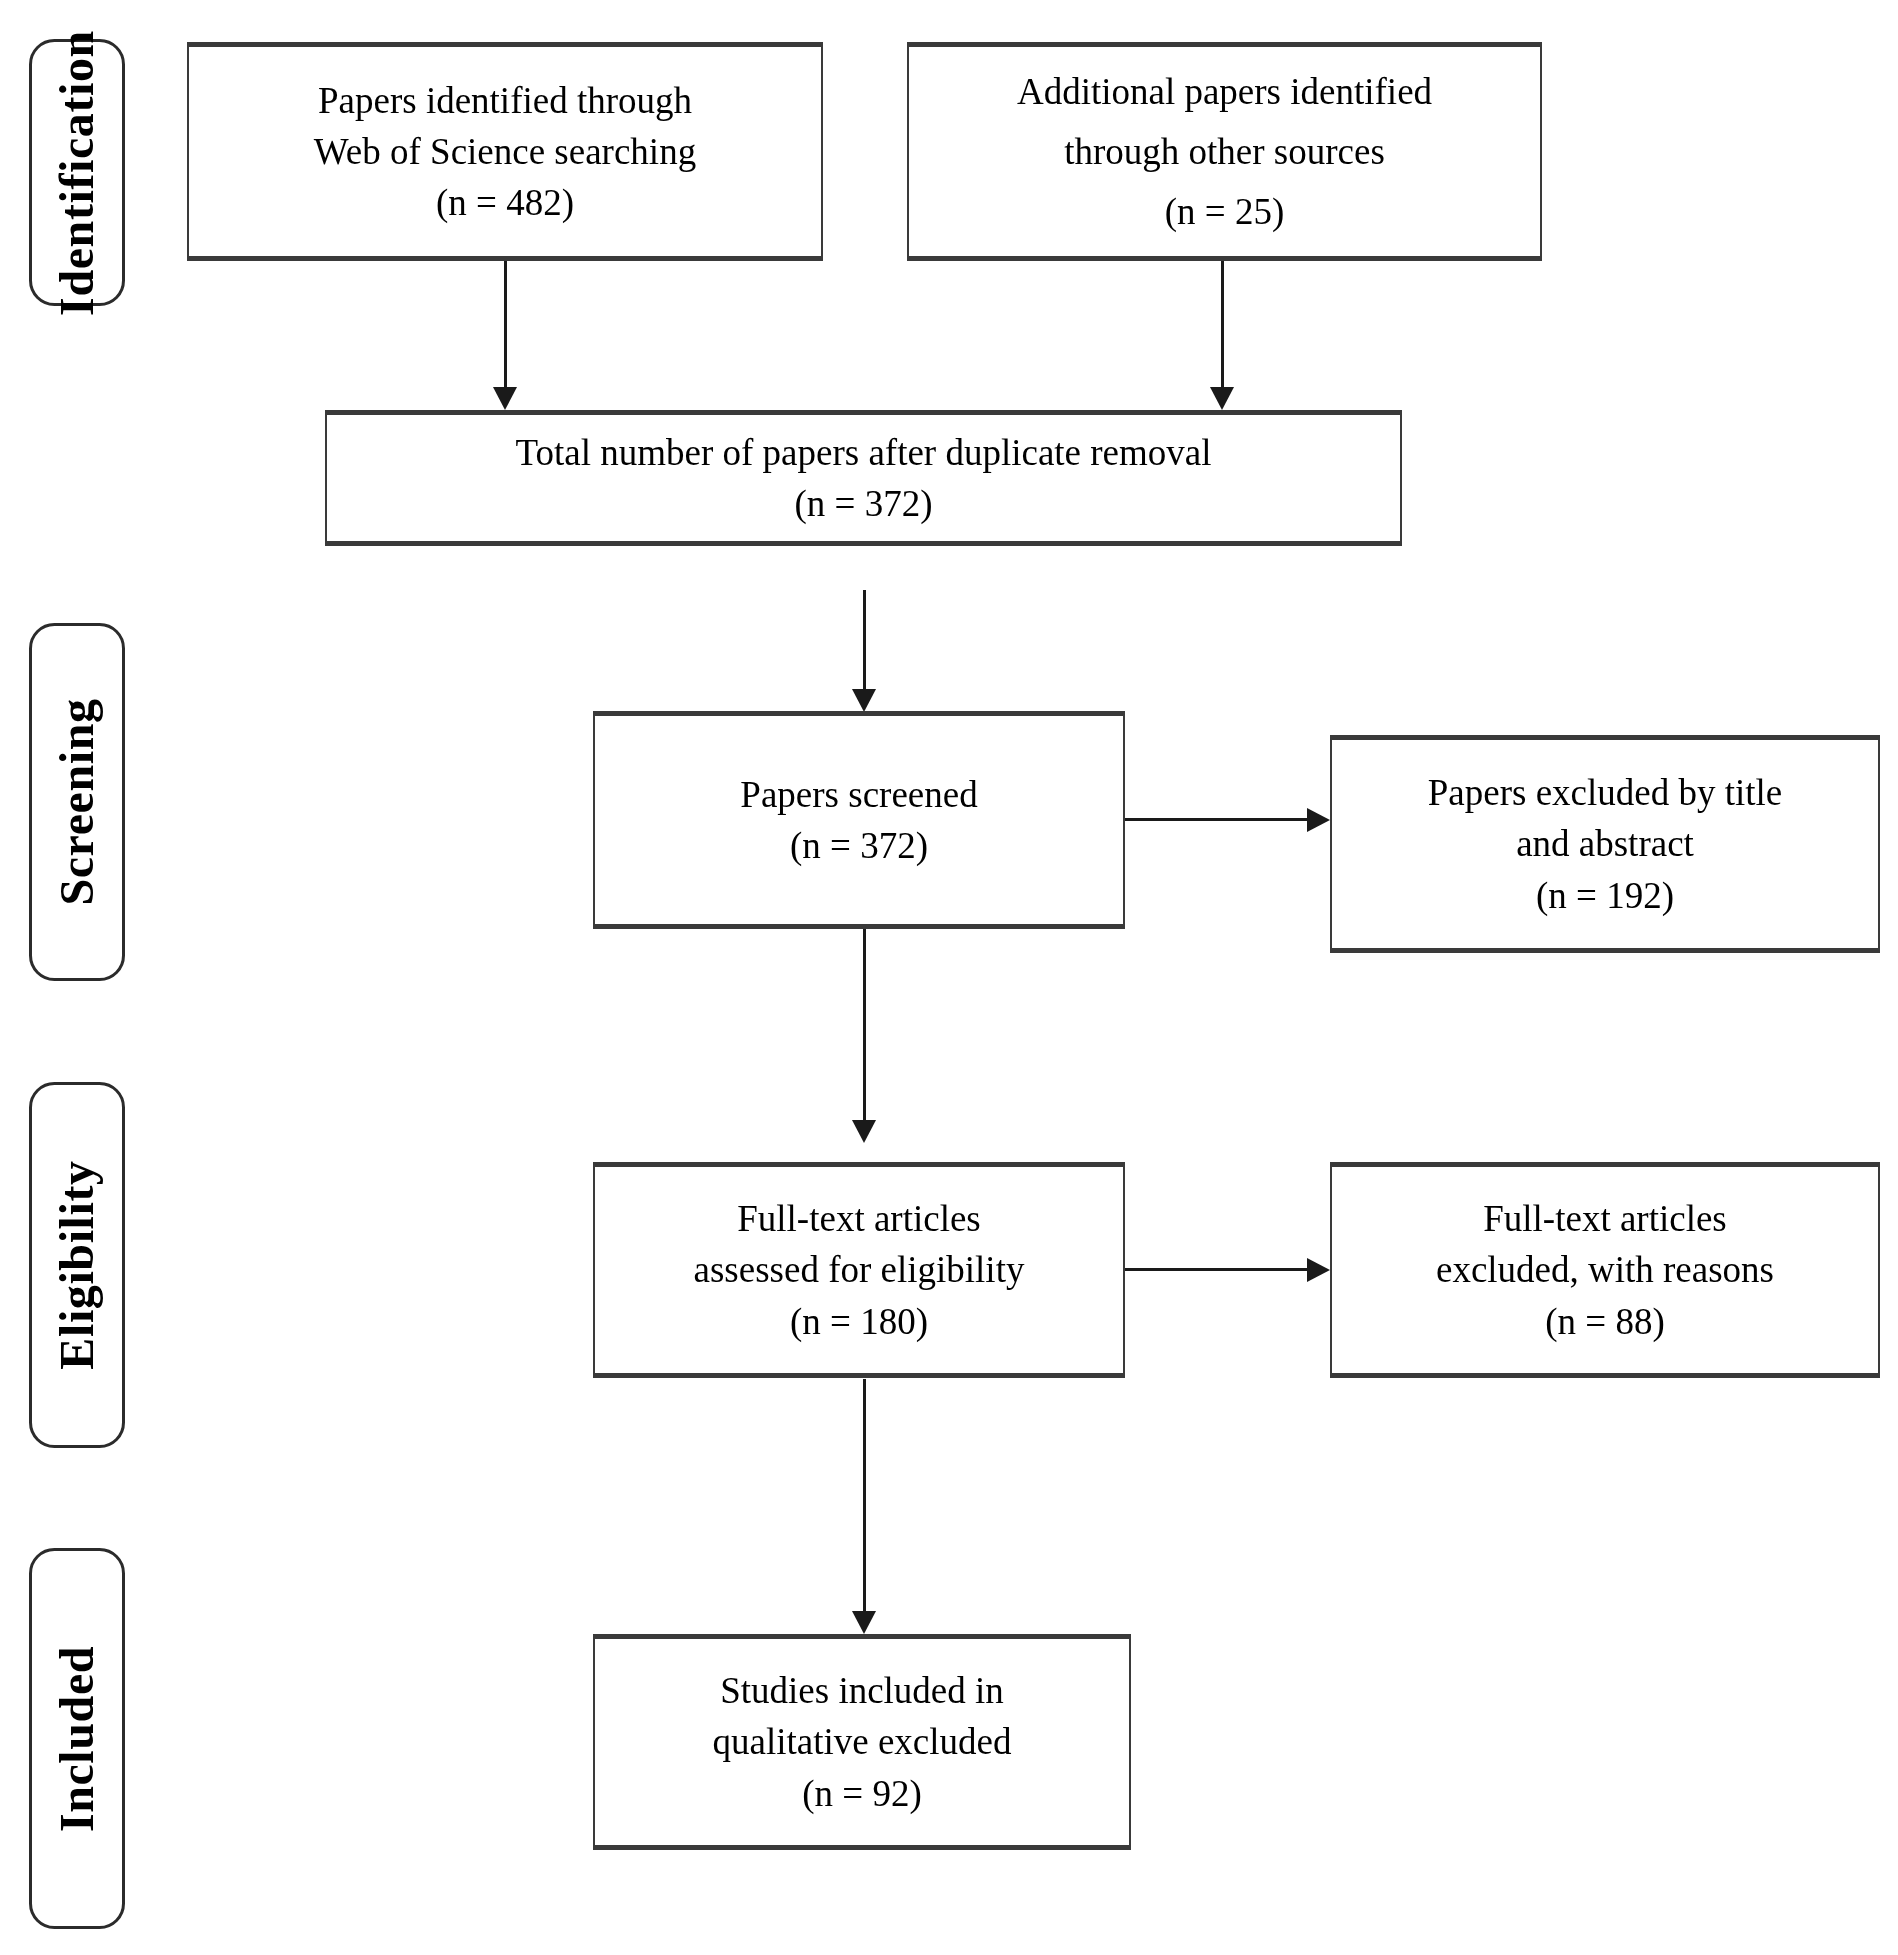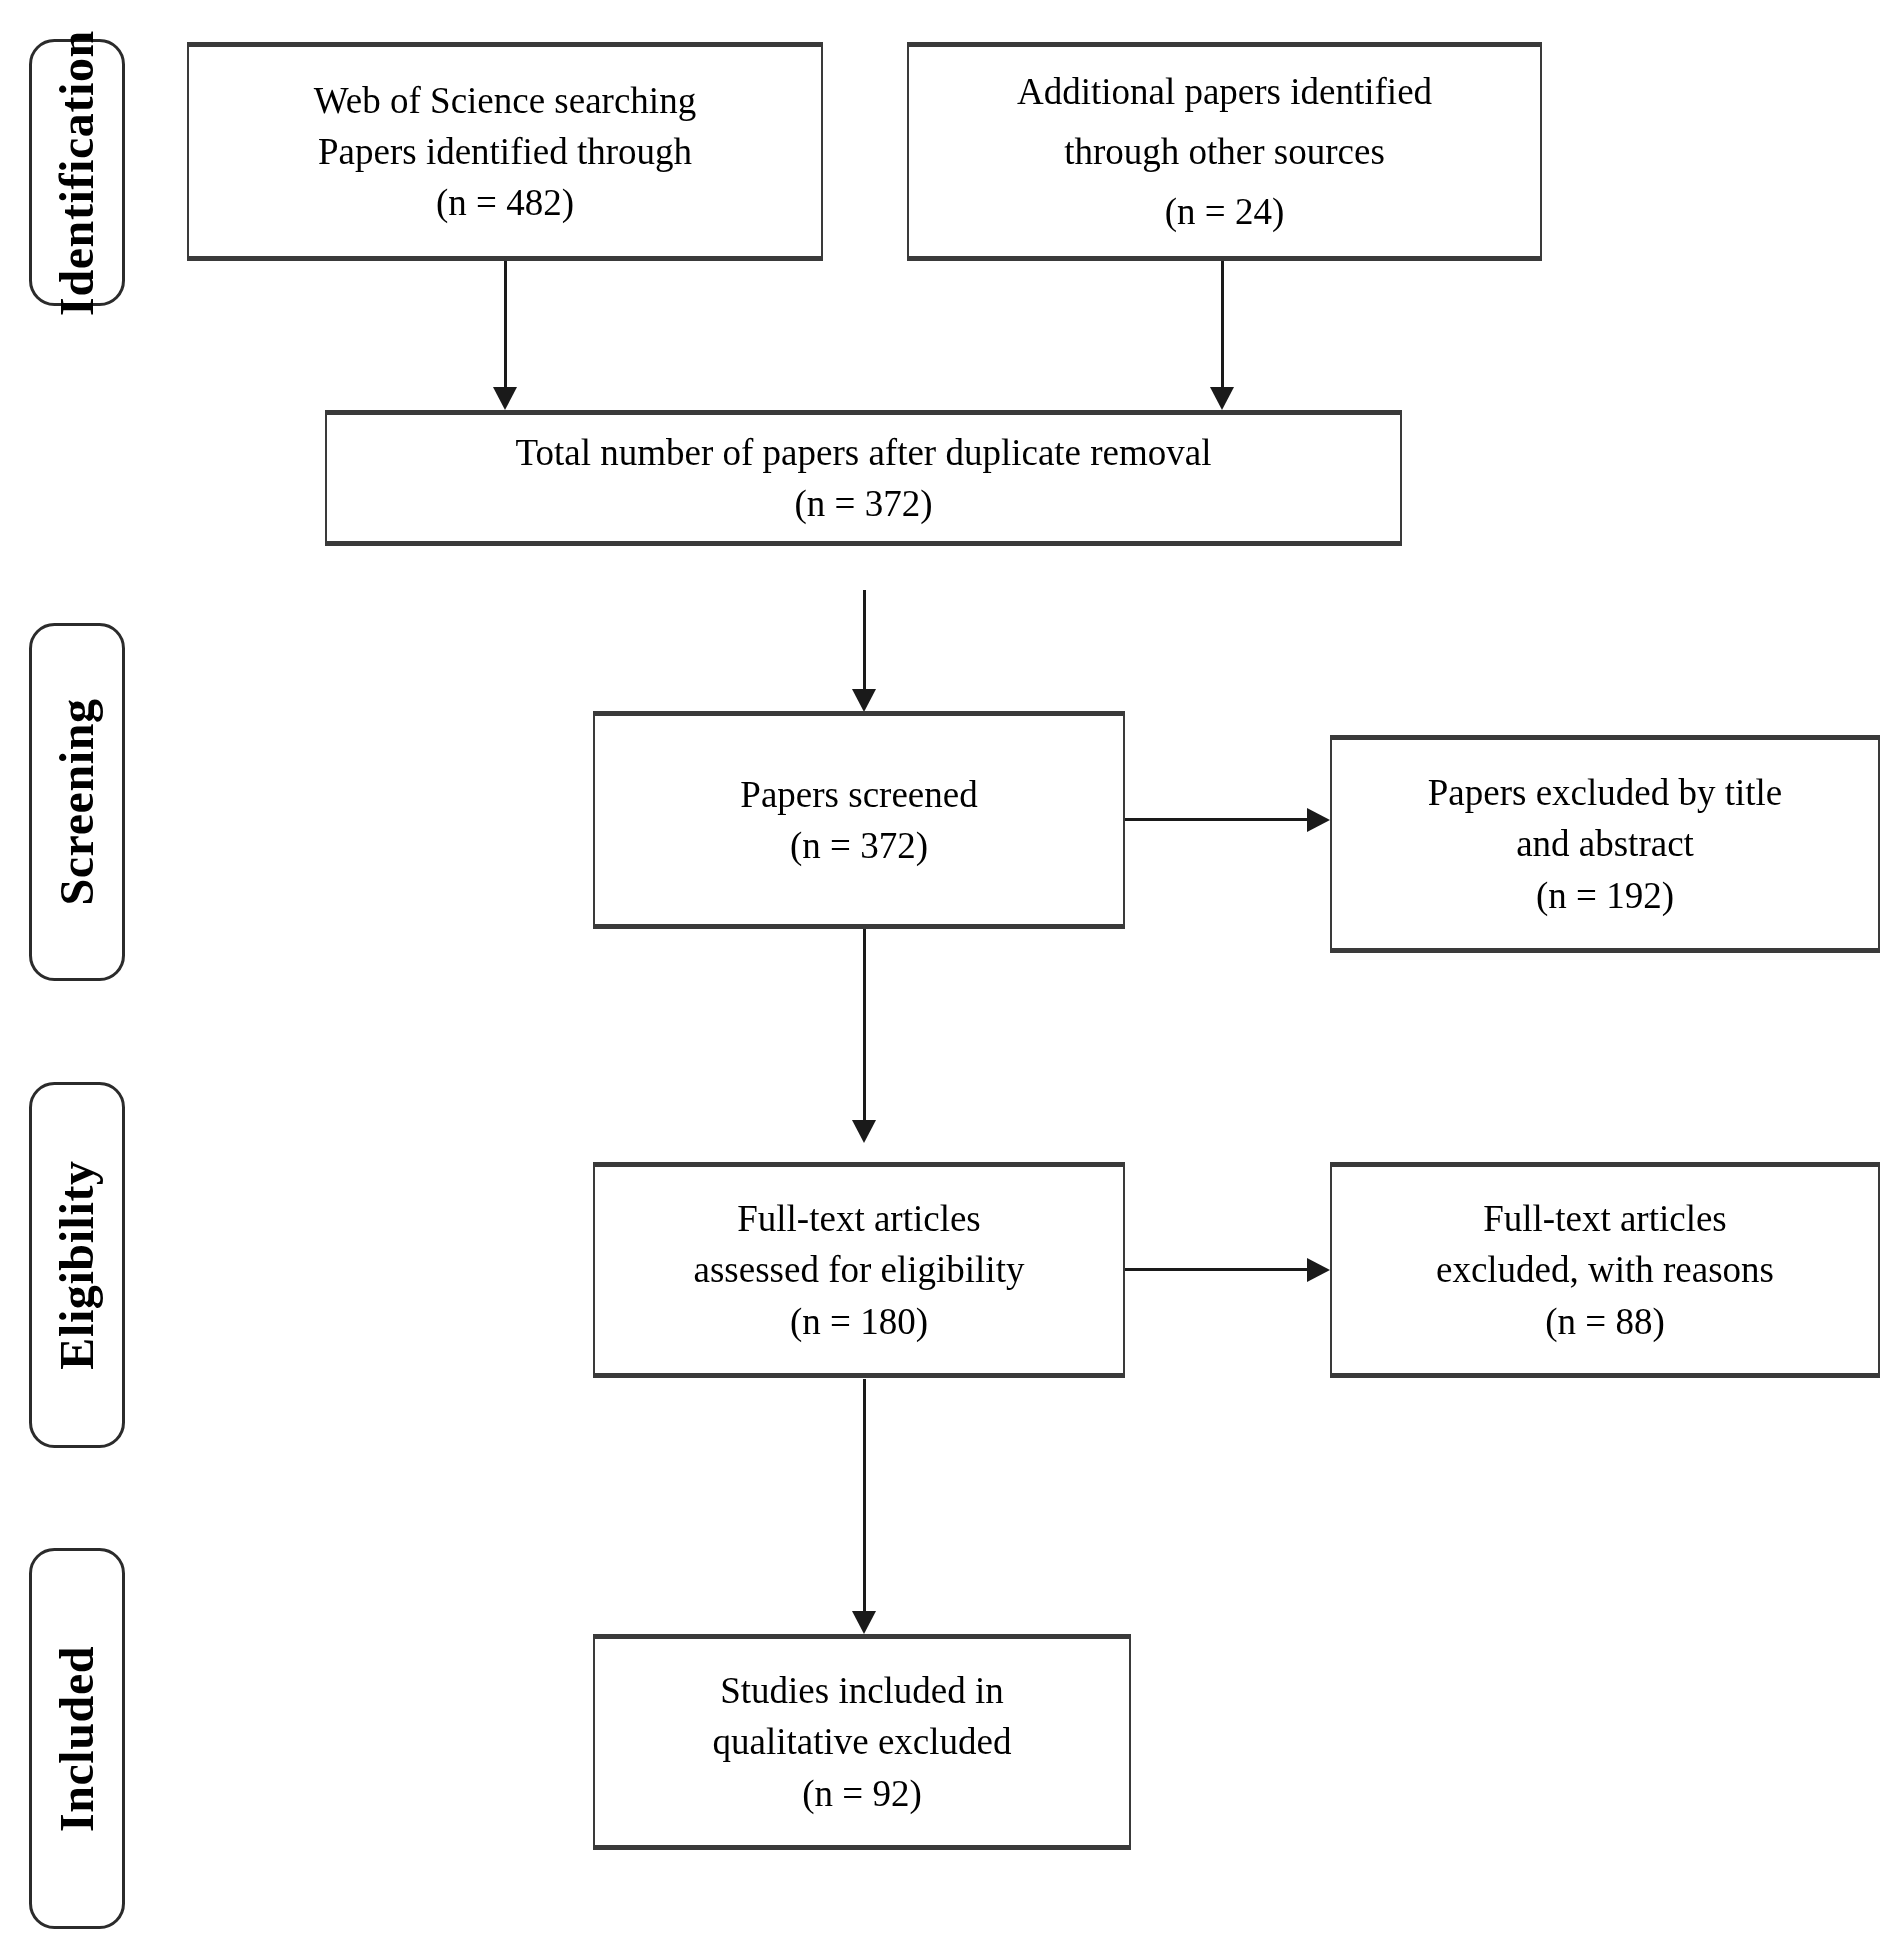--- a/index.html
+++ b/index.html
@@ -106,29 +106,29 @@
 
   <div class="stage-pill" style="left:29px; top:1082px; width:96px; height:366px;">
     <span class="stage-label">Eligibility</span>
   </div>
 
   <div class="stage-pill" style="left:29px; top:1548px; width:96px; height:381px;">
     <span class="stage-label">Included</span>
   </div>
 
   <div class="flow-box" style="left:187px; top:42px; width:636px; height:219px;">
+    <span class="line">Papers identified  through</span>
     <span class="line">Web of Science  searching</span>
-    <span class="line">Papers identified  through</span>
     <span class="line">(n = 482)</span>
   </div>
 
   <div class="flow-box" style="left:907px; top:42px; width:635px; height:219px;gap:9px;">
     <span class="line">Additional  papers identified</span>
     <span class="line">through  other sources</span>
-    <span class="line">(n = 24)</span>
+    <span class="line">(n = 25)</span>
   </div>
 
   <div class="vline" style="left:504px; top:261px; height:128px;"></div>
   <div class="arrow-down" style="left:493px; top:387px;"></div>
 
   <div class="vline" style="left:1221px; top:261px; height:128px;"></div>
   <div class="arrow-down" style="left:1210px; top:387px;"></div>
 
   <div class="flow-box" style="left:325px; top:410px; width:1077px; height:136px;">
     <span class="line">Total number  of papers after duplicate  removal</span>

